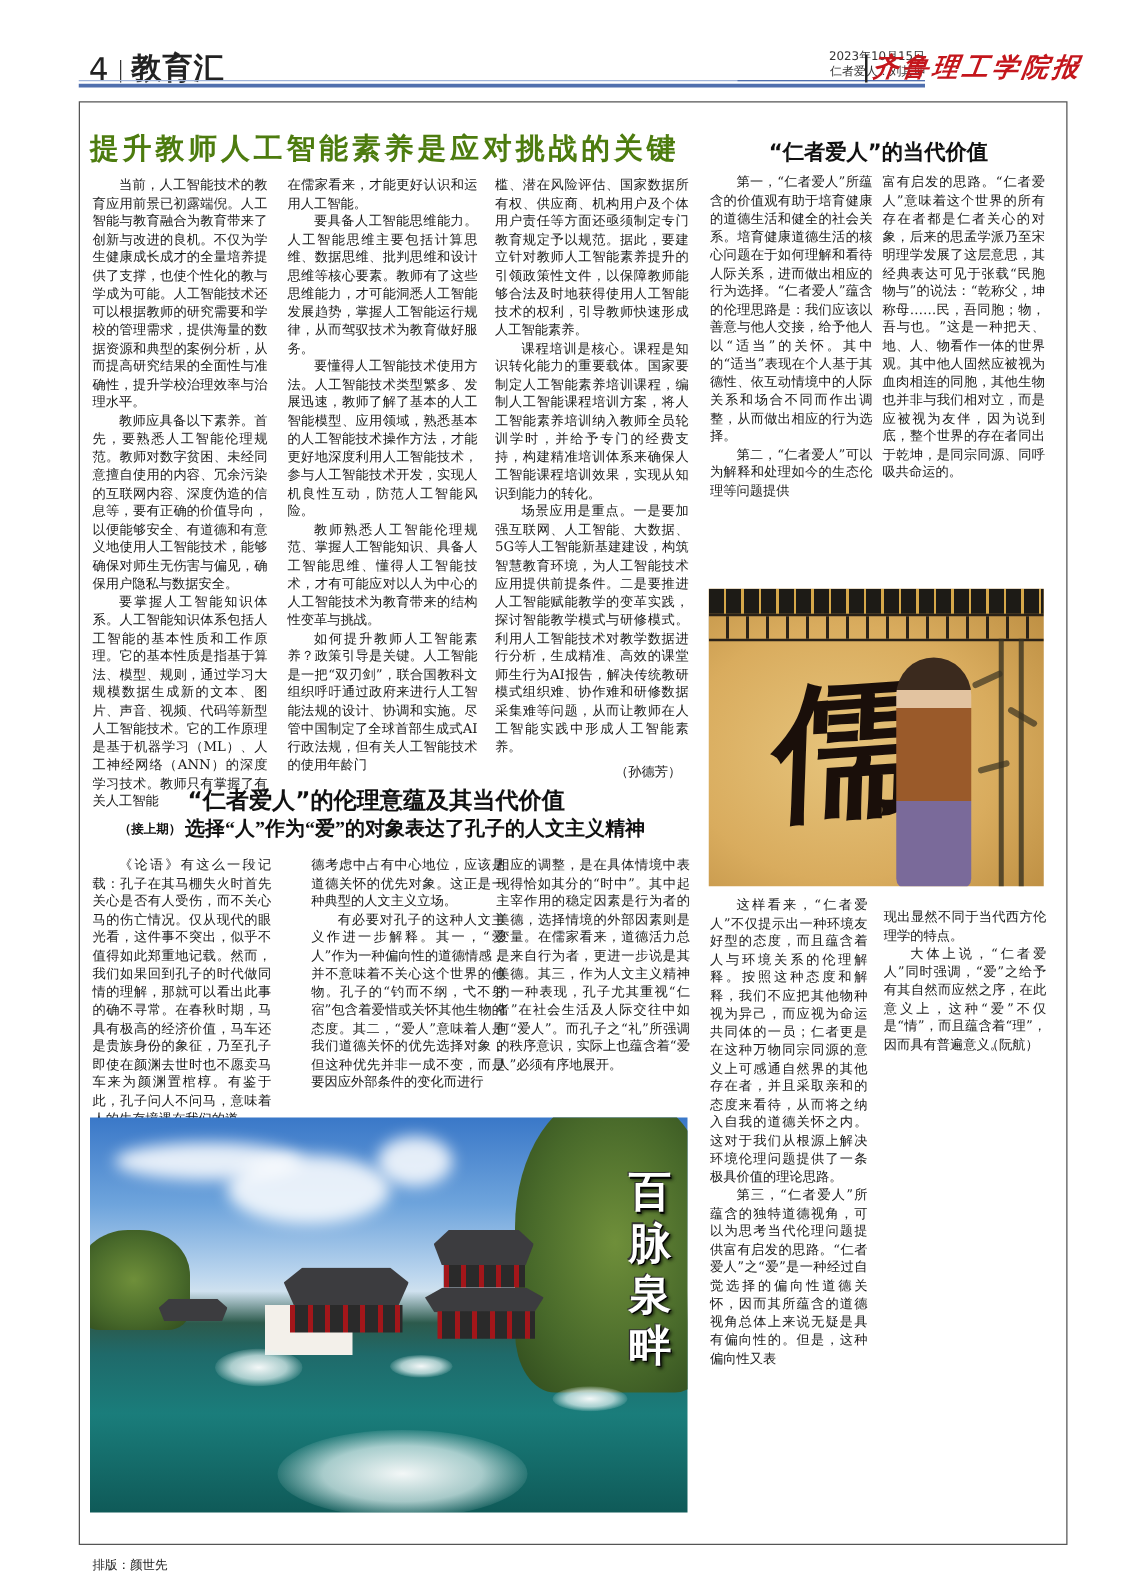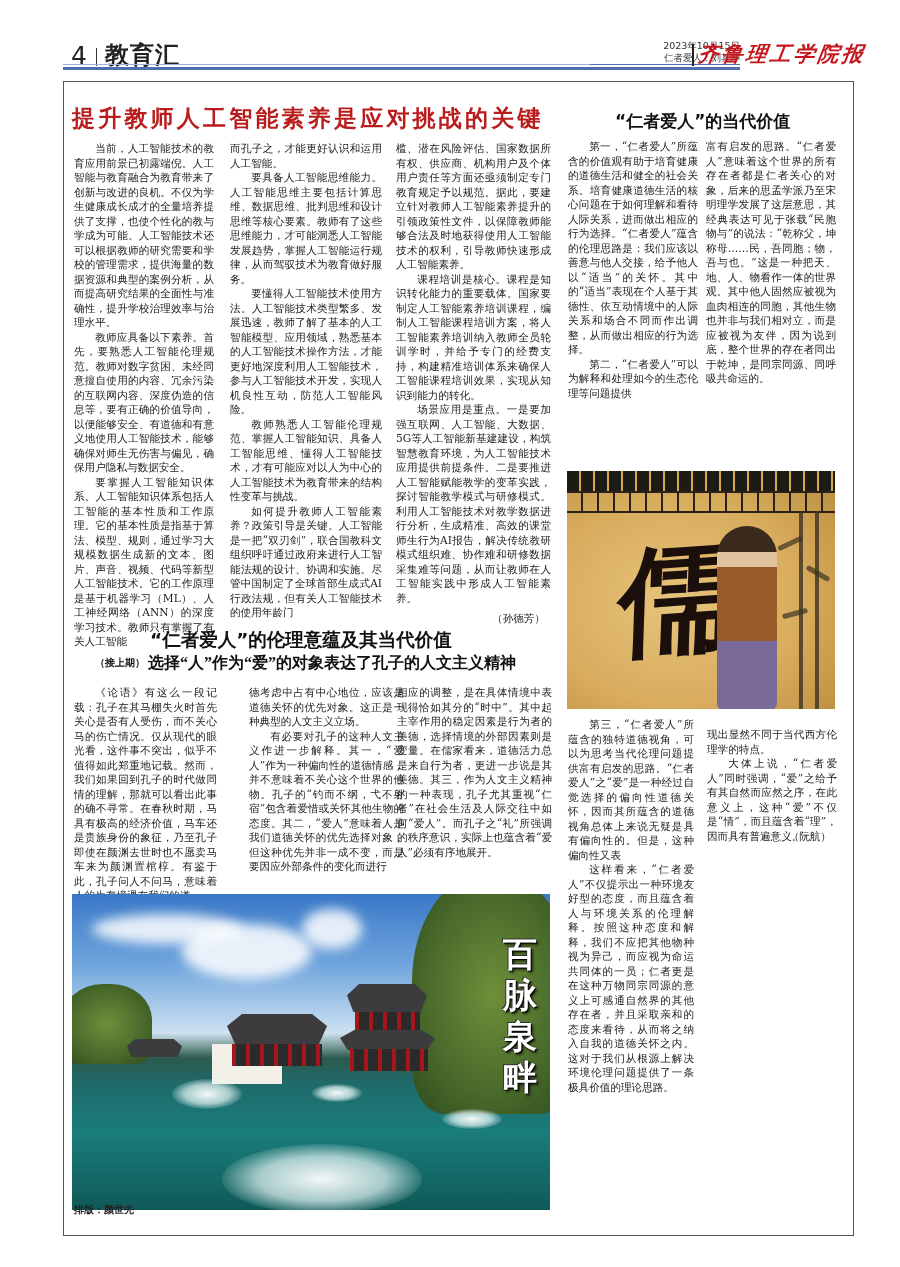--- a/index.html
+++ b/index.html
@@ -14,21 +14,21 @@
   .rule-blue { position: absolute; left: 63px; top: 67px; width: 677px; height: 3px; background: #4f6fae; }
   .rule-thin { position: absolute; left: 63px; top: 64px; width: 677px; height: 1px; background: #9fb3d8; }
   .issue-meta { position: absolute; left: 590px; top: 40px; width: 150px; text-align: right; font-family: "DejaVu Sans", "Liberation Sans", sans-serif; font-size: 9.5px; color: #333; line-height: 12px; }
   .mast-vbar { position: absolute; left: 692px; top: 44px; width: 1.5px; height: 22px; background: #222; }
   .paper-logo { position: absolute; left: 698px; top: 40px; font-family: "DejaVu Serif", "Liberation Serif", serif; font-style: italic; font-weight: bold; font-size: 21px; color: #c4161c; letter-spacing: 3px; white-space: nowrap; transform: skewX(-8deg); }
 
   
   .frame { position: absolute; left: 63px; top: 81px; width: 791px; height: 1155px; border: 1.5px solid #555; }
 
   
-  .a1-title { position: absolute; left: 72px; top: 103px; font-family: "DejaVu Sans", "Liberation Sans", sans-serif; font-weight: bold; font-size: 23px; letter-spacing: 3.2px; color: #b91c1c; white-space: nowrap; }
+  .a1-title { position: absolute; left: 72px; top: 103px; font-family: "DejaVu Sans", "Liberation Sans", sans-serif; font-weight: bold; font-size: 23px; letter-spacing: 3.2px; color: #4d7c0f; white-space: nowrap; }
   .col { position: absolute; font-size: 10.6px; line-height: 14.5px; text-align: justify; color: #1a1a1a; }
   .col p { text-indent: 2em; }
   .col p.cont { text-indent: 0; }
   .byline { text-align: right; padding-right: 6px; margin-top: 6px; }
 
   
   .a2-title { position: absolute; left: 615px; top: 110px; font-family: "DejaVu Sans", "Liberation Sans", sans-serif; font-weight: bold; font-size: 17px; color: #111; white-space: nowrap; }
 
   
   .a3-title { position: absolute; left: 150px; top: 627px; font-family: "DejaVu Sans", "Liberation Sans", sans-serif; font-weight: bold; font-size: 18.5px; color: #111; white-space: nowrap; }
@@ -51,21 +51,21 @@
   .spring-img { position: absolute; left: 72px; top: 894px; width: 478px; height: 316px; overflow: hidden;
     background: linear-gradient(180deg, #3a78c8 0%, #6ea4dc 22%, #bcd6ee 40%, #cfe1ef 44%, #2c5a4c 52%, #1f6a6a 60%, #1a7d7b 75%, #0f5a58 100%); }
   .sp-cloud { position: absolute; background: rgba(255,255,255,.85); border-radius: 50%; filter: blur(6px); }
   .sp-tree { position: absolute; background: radial-gradient(ellipse, #6f8f3a 0%, #48692a 60%, #2f4a1d 100%); border-radius: 45% 45% 20% 20%; }
   .sp-hall { position: absolute; background: #f3f0ea; }
   .sp-roof { position: absolute; background: #3c3c3f; clip-path: polygon(8% 100%, 0 40%, 15% 0, 85% 0, 100% 40%, 92% 100%); }
   .sp-pillars { position: absolute; background: repeating-linear-gradient(90deg, #a3161a 0 4px, #2a2a2a 4px 14px); }
   .sp-foam { position: absolute; background: radial-gradient(ellipse, rgba(255,255,255,.95) 0%, rgba(230,245,245,.7) 45%, rgba(255,255,255,0) 75%); border-radius: 50%; }
   .sp-label { position: absolute; right: 10px; top: 40px; width: 40px; font-family: "DejaVu Sans", "Liberation Sans", sans-serif; font-weight: bold; font-size: 34px; line-height: 41px; color: #ffffff; text-align: center; text-shadow: 1px 1px 0 #000, -1px -1px 0 #333, 2px 2px 3px rgba(0,0,0,.8); }
 
-  .footer-credit { position: absolute; left: 74px; top: 1203px; font-family: "DejaVu Sans", "Liberation Sans", sans-serif; font-size: 10px; font-weight: bold; color: #222; }
+  .footer-credit { position: absolute; left: 74px; top: 1245px; font-family: "DejaVu Sans", "Liberation Sans", sans-serif; font-size: 10px; font-weight: normal; color: #222; }
 </style>
 </head>
 <body>
 
 <div class="masthead">
   <span class="page-num">4</span>
   <span class="section-sep"></span>
   <span class="section-name">教育汇</span>
 </div>
 <div class="rule-thin"></div>
@@ -80,21 +80,21 @@
 <div class="frame"></div>
 
 <h1 class="a1-title">提升教师人工智能素养是应对挑战的关键</h1>
 
 <div class="col" style="left:74px; top:141px; width:140px;">
   <p>当前，人工智能技术的教育应用前景已初露端倪。人工智能与教育融合为教育带来了创新与改进的良机。不仅为学生健康成长成才的全量培养提供了支撑，也使个性化的教与学成为可能。人工智能技术还可以根据教师的研究需要和学校的管理需求，提供海量的数据资源和典型的案例分析，从而提高研究结果的全面性与准确性，提升学校治理效率与治理水平。</p>
   <p>教师应具备以下素养。首先，要熟悉人工智能伦理规范。教师对数字贫困、未经同意擅自使用的内容、冗余污染的互联网内容、深度伪造的信息等，要有正确的价值导向，以便能够安全、有道德和有意义地使用人工智能技术，能够确保对师生无伤害与偏见，确保用户隐私与数据安全。</p>
   <p>要掌握人工智能知识体系。人工智能知识体系包括人工智能的基本性质和工作原理。它的基本性质是指基于算法、模型、规则，通过学习大规模数据生成新的文本、图片、声音、视频、代码等新型人工智能技术。它的工作原理是基于机器学习（ML）、人工神经网络（ANN）的深度学习技术。教师只有掌握了有关人工智能</p>
 </div>
 <div class="col" style="left:230px; top:141px; width:152px;">
-  <p class="cont">而孔子之，才能更好认识和运用人工智能。</p>
+  <p class="cont">在儒家看来，才能更好认识和运用人工智能。</p>
   <p>要具备人工智能思维能力。人工智能思维主要包括计算思维、数据思维、批判思维和设计思维等核心要素。教师有了这些思维能力，才可能洞悉人工智能发展趋势，掌握人工智能运行规律，从而驾驭技术为教育做好服务。</p>
   <p>要懂得人工智能技术使用方法。人工智能技术类型繁多、发展迅速，教师了解了基本的人工智能模型、应用领域，熟悉基本的人工智能技术操作方法，才能更好地深度利用人工智能技术，参与人工智能技术开发，实现人机良性互动，防范人工智能风险。</p>
   <p>教师熟悉人工智能伦理规范、掌握人工智能知识、具备人工智能思维、懂得人工智能技术，才有可能应对以人为中心的人工智能技术为教育带来的结构性变革与挑战。</p>
   <p>如何提升教师人工智能素养？政策引导是关键。人工智能是一把“双刃剑”，联合国教科文组织呼吁通过政府来进行人工智能法规的设计、协调和实施。尽管中国制定了全球首部生成式AI行政法规，但有关人工智能技术的使用年龄门</p>
 </div>
 <div class="col" style="left:396px; top:141px; width:155px;">
   <p class="cont">槛、潜在风险评估、国家数据所有权、供应商、机构用户及个体用户责任等方面还亟须制定专门教育规定予以规范。据此，要建立针对教师人工智能素养提升的引领政策性文件，以保障教师能够合法及时地获得使用人工智能技术的权利，引导教师快速形成人工智能素养。</p>
   <p>课程培训是核心。课程是知识转化能力的重要载体。国家要制定人工智能素养培训课程，编制人工智能课程培训方案，将人工智能素养培训纳入教师全员轮训学时，并给予专门的经费支持，构建精准培训体系来确保人工智能课程培训效果，实现从知识到能力的转化。</p>
   <p>场景应用是重点。一是要加强互联网、人工智能、大数据、5G等人工智能新基建建设，构筑智慧教育环境，为人工智能技术应用提供前提条件。二是要推进人工智能赋能教学的变革实践，探讨智能教学模式与研修模式。利用人工智能技术对教学数据进行分析，生成精准、高效的课堂师生行为AI报告，解决传统教研模式组织难、协作难和研修数据采集难等问题，从而让教师在人工智能实践中形成人工智能素养。</p>
   <div class="byline">（孙德芳）</div>
@@ -116,22 +116,22 @@
   <div class="ci-char">儒</div>
   <div class="ci-figure"></div>
   <div class="ci-bamboo" style="left:232px;"></div>
   <div class="ci-bamboo" style="left:248px;"></div>
   <div class="ci-leaf" style="left:210px; top:70px; transform:rotate(-25deg);"></div>
   <div class="ci-leaf" style="left:238px; top:100px; transform:rotate(30deg);"></div>
   <div class="ci-leaf" style="left:215px; top:140px; transform:rotate(-15deg);"></div>
 </div>
 
 <div class="col" style="left:568px; top:717px; width:126px;">
+  <p>这样看来，“仁者爱人”不仅提示出一种环境友好型的态度，而且蕴含着人与环境关系的伦理解释。按照这种态度和解释，我们不应把其他物种视为异己，而应视为命运共同体的一员；仁者更是在这种万物同宗同源的意义上可感通自然界的其他存在者，并且采取亲和的态度来看待，从而将之纳入自我的道德关怀之内。这对于我们从根源上解决环境伦理问题提供了一条极具价值的理论思路。</p>
   <p>第三，“仁者爱人”所蕴含的独特道德视角，可以为思考当代伦理问题提供富有启发的思路。“仁者爱人”之“爱”是一种经过自觉选择的偏向性道德关怀，因而其所蕴含的道德视角总体上来说无疑是具有偏向性的。但是，这种偏向性又表</p>
-  <p>这样看来，“仁者爱人”不仅提示出一种环境友好型的态度，而且蕴含着人与环境关系的伦理解释。按照这种态度和解释，我们不应把其他物种视为异己，而应视为命运共同体的一员；仁者更是在这种万物同宗同源的意义上可感通自然界的其他存在者，并且采取亲和的态度来看待，从而将之纳入自我的道德关怀之内。这对于我们从根源上解决环境伦理问题提供了一条极具价值的理论思路。</p>
 </div>
 <div class="col" style="left:707px; top:727px; width:130px;">
   <p class="cont">现出显然不同于当代西方伦理学的特点。</p>
   <p>大体上说，“仁者爱人”同时强调，“爱”之给予有其自然而应然之序，在此意义上，这种“爱”不仅是“情”，而且蕴含着“理”，因而具有普遍意义。</p>
   <div class="byline" style="margin-top:-14px;">（阮航）</div>
 </div>
 
 <h2 class="a3-title">“仁者爱人”的伦理意蕴及其当代价值</h2>
 <h3 class="a3-subtitle">
   <span class="tag">（接上期）</span><span>选择“人”作为“爱”的对象表达了孔子的人文主义精神</span>

